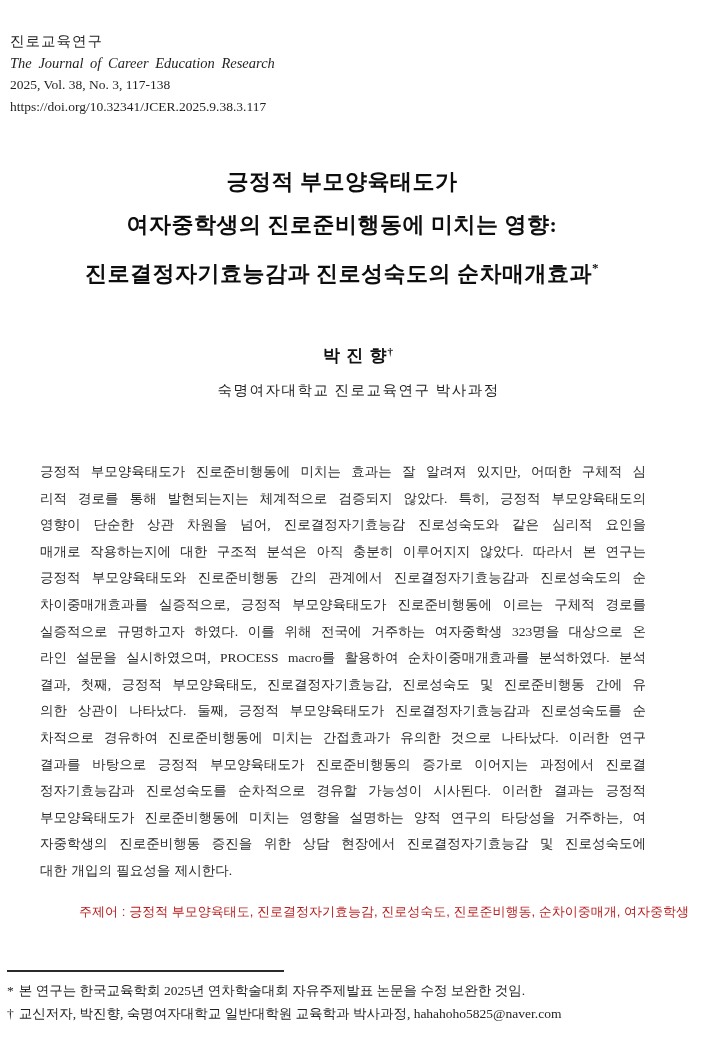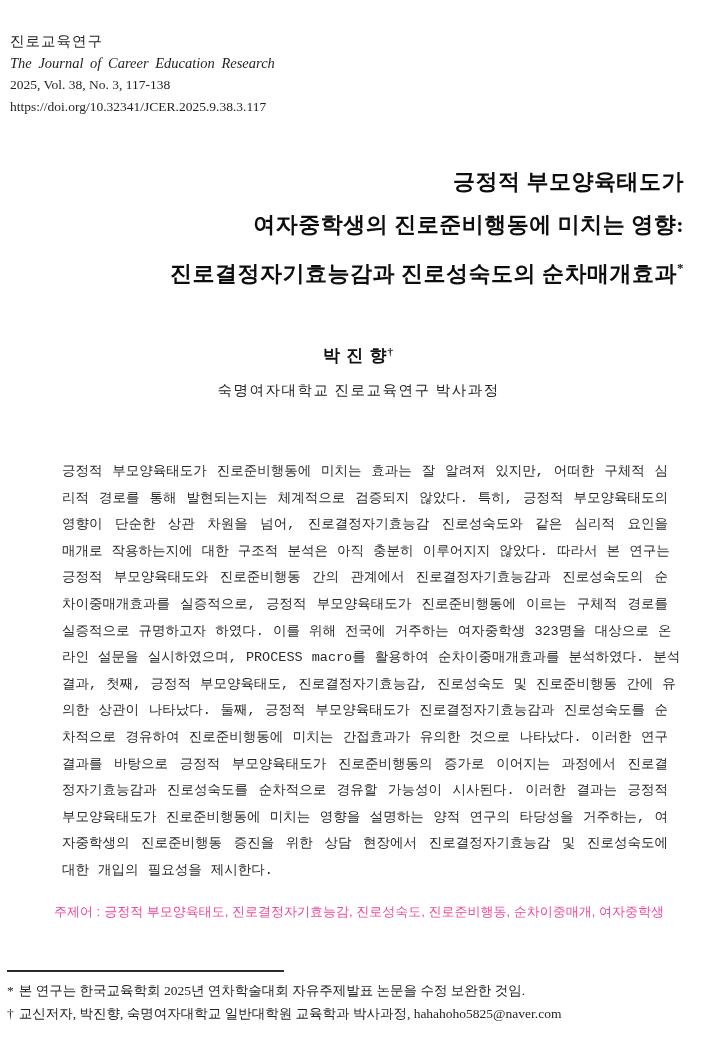--- a/index.html
+++ b/index.html
@@ -38,21 +38,21 @@
     font-size: 13.5px;
     color: #1f1f1f;
   }
   
   .paper-title {
     position: absolute;
     top: 160px;
     left: 0;
     width: 684px;
     margin: 0;
-    text-align: right;
+    text-align: center;
     font-size: 22px;
     font-weight: bold;
     line-height: 43px;
     color: #0d0d0d;
     letter-spacing: 0.5px;
   }
   .title-line { display: block; }
   .paper-title sup {
     font-size: 13px;
     vertical-align: 9px;
@@ -81,46 +81,46 @@
     width: 717px;
     text-align: center;
     font-size: 14.5px;
     letter-spacing: 1.5px;
     color: #222222;
   }
   
   .abstract {
     position: absolute;
     top: 459px;
-    left: 62px;
+    left: 40px;
     width: 606px;
     font-size: 13.5px;
     line-height: 26.6px;
     color: #2a2a2a;
     word-spacing: 1px;
-    font-family: Liberation Mono, monospace;
   }
   .abs-line {
     text-align: justify;
     text-align-last: justify;
     white-space: nowrap;
   }
   .abs-line.last {
     text-align-last: left;
   }
   
   .keywords {
     position: absolute;
     top: 903px;
     left: 54px;
     width: 660px;
     white-space: nowrap;
     font-family: "Liberation Sans", sans-serif;
     font-size: 13px;
-    color: #ec4899;
+    color: #b91c1c;
+    text-align: center;
   }
   .kw-label { margin-right: 4px; }
   
   .footnote-rule {
     position: absolute;
     top: 970px;
     left: 7px;
     width: 277px;
     border: none;
     border-top: 2px solid #2b2b2b;

